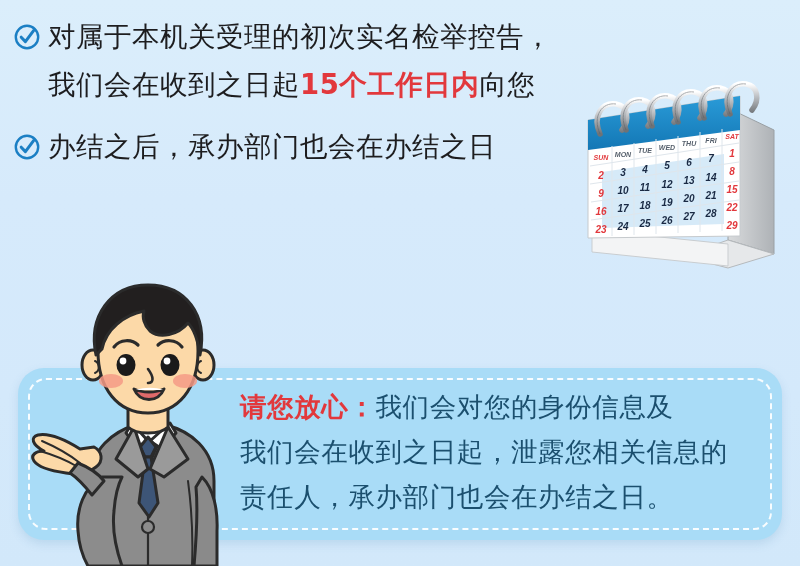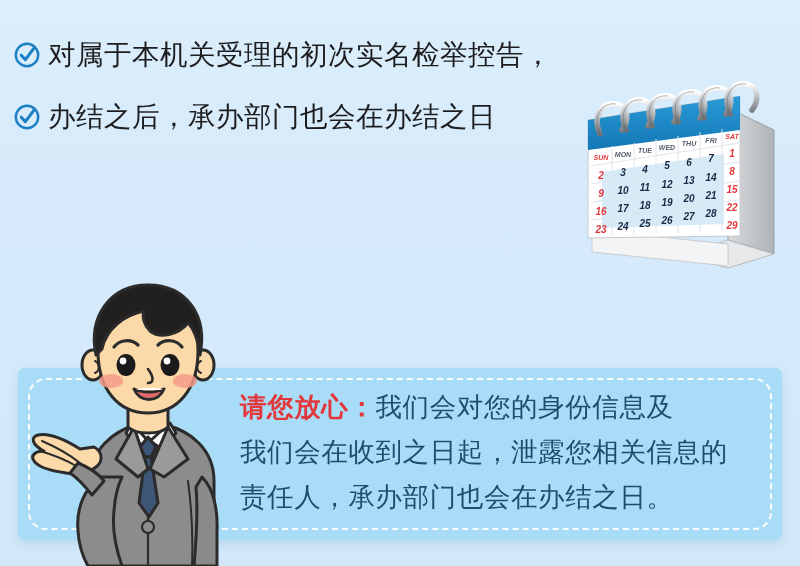--- a/index.html
+++ b/index.html
@@ -17,21 +17,21 @@
     width: 800px;
     height: 566px;
     background: linear-gradient(180deg, #dbeefb 0%, #d6eafb 35%, #d4e9fb 70%, #d2e8fa 100%);
     overflow: hidden;
   }
 
   
   .bullets {
     position: absolute;
     left: 14px;
-    top: 30px;
+    top: 12px;
     width: 600px;
   }
   .bullet-row {
     display: flex;
     align-items: flex-start;
     margin-bottom: 14px;
   }
   .check-icon {
     flex: 0 0 auto;
     width: 26px;
@@ -62,21 +62,21 @@
   .cal-svg { display:block; }
 
   
   .note-panel {
     position: absolute;
     left: 18px;
     top: 368px;
     width: 764px;
     height: 172px;
     background: #a9dcf7;
-    border-radius: 6px;
+    border-radius: 26px;
     box-shadow: 0 4px 10px rgba(80,140,185,0.18);
   }
   .note-dash {
     position: absolute;
     left: 10px;
     top: 10px;
     right: 10px;
     bottom: 10px;
     border: 2px dashed rgba(255,255,255,0.92);
     border-radius: 18px;
@@ -117,20 +117,21 @@
 
     <div class="bullet-row">
       <span class="check-icon">
         <svg viewBox="0 0 26 26" width="26" height="26">
           <circle cx="13" cy="13" r="11.2" fill="none" stroke="#1b7fc4" stroke-width="2.4"></circle>
           <path d="M7.2 13.2 L11.4 17.6 L19.6 6.6" fill="none" stroke="#1b7fc4" stroke-width="3" stroke-linecap="round" stroke-linejoin="round"></path>
         </svg>
       </span>
       <div class="bullet-text">
         <div>对属于本机关受理的初次实名检举控告，</div>
+        <div><span>我们会在收到之日起</span><span class="hl">15个工作日内</span><span>向您</span></div>
       </div>
     </div>
 
     <div class="bullet-row">
       <span class="check-icon">
         <svg viewBox="0 0 26 26" width="26" height="26">
           <circle cx="13" cy="13" r="11.2" fill="none" stroke="#1b7fc4" stroke-width="2.4"></circle>
           <path d="M7.2 13.2 L11.4 17.6 L19.6 6.6" fill="none" stroke="#1b7fc4" stroke-width="3" stroke-linecap="round" stroke-linejoin="round"></path>
         </svg>
       </span>

